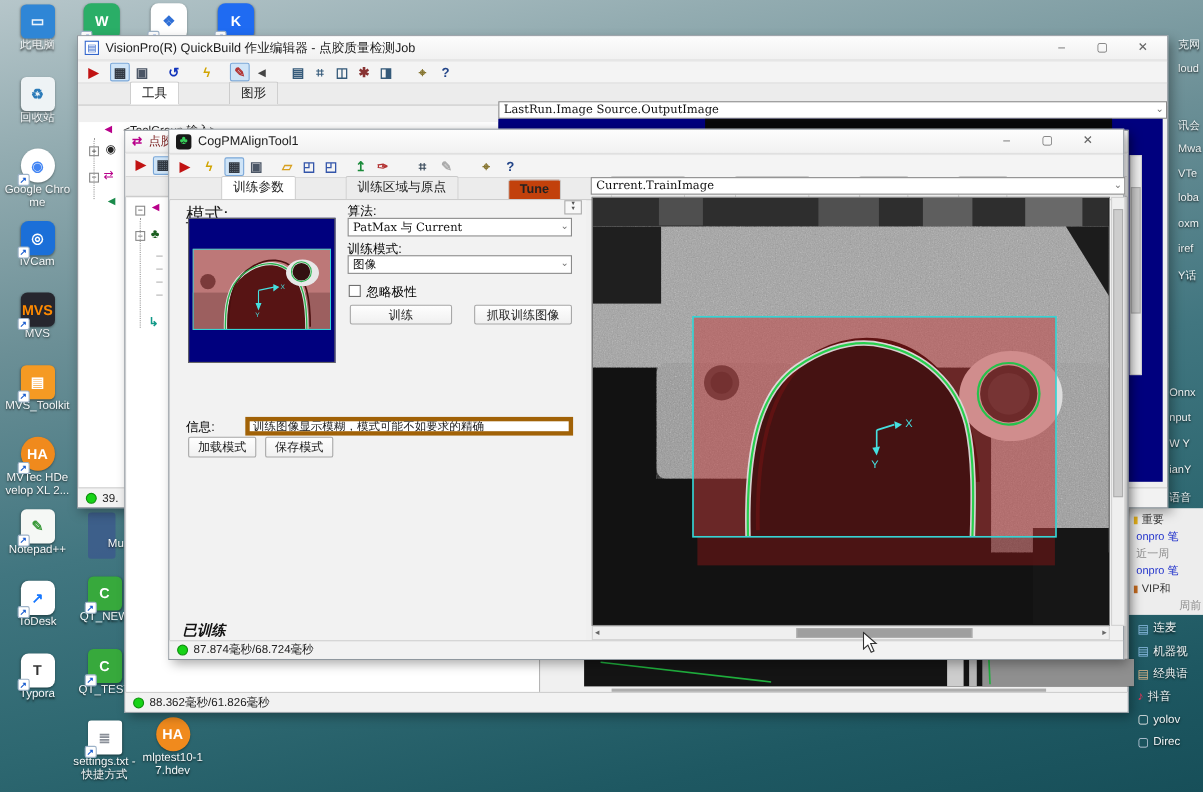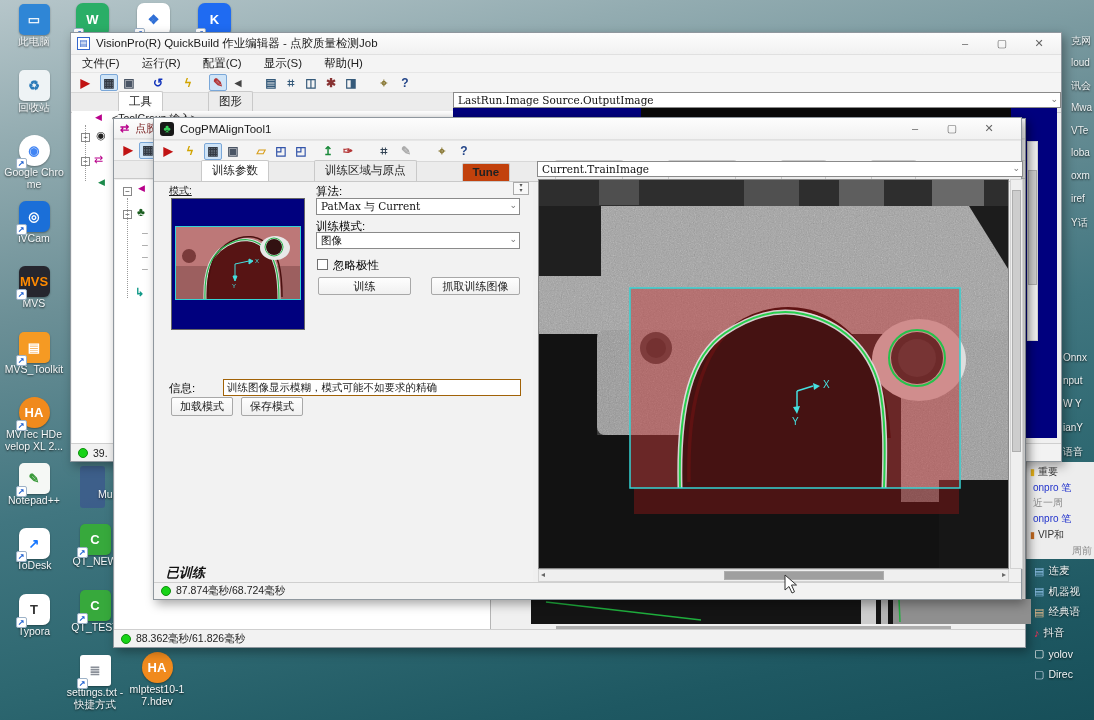--- a/index.html
+++ b/index.html
@@ -202,21 +202,21 @@
       </span>
     </div>
 
   <div style="position:absolute; left:80px; top:466px; width:25px; height:42px; background:#3c5a8c; border-radius:3px; opacity:.85;"></div>
   <div class="dlabel" style="position:absolute; left:98px; top:488px;">Mu...</div>
 
   <div style="position:absolute; left:1071px; top:34px; width:23px; display:flex; flex-direction:column;">
 
   <div class="rlabel" style="height:22.7px;">克网</div>
       <div class="rlabel" style="height:22.7px;">loud</div>
-      <div class="rlabel" style="height:22.7px;">讯会</div>
+      <div class="rlabel" style="height:22.7px;margin-top:28px;">讯会</div>
       <div class="rlabel" style="height:22.7px;">Mwa</div>
       <div class="rlabel" style="height:22.7px;">VTe</div>
       <div class="rlabel" style="height:22.7px;">loba</div>
       <div class="rlabel" style="height:22.7px;">oxm</div>
       <div class="rlabel" style="height:22.7px;">iref</div>
       <div class="rlabel" style="height:22.7px;">Y话</div>
     </div>
   <div style="position:absolute; left:1063px; top:352px; width:31px; display:flex; flex-direction:column;">
 
   <div class="rlabel" style="height:23.2px;">Onnx</div>
@@ -286,28 +286,20 @@
   <div class="win" style="left:70px; top:32px; width:992px; height:430px; z-index:10;">
     <div class="titlebar">
       <span style="width:13px; height:13px; background:#fff; border:1px solid #3366cc; color:#3366cc; font-size:9px; line-height:11px; text-align:center;">▤</span>
       <span class="wtitle">VisionPro(R) QuickBuild 作业编辑器 - 点胶质量检测Job</span>
       <div class="winbtns">
         <span class="winbtn">–</span>
         <span class="winbtn">▢</span>
         <span class="winbtn">✕</span>
       </div>
     </div>
-    <div class="menubar">
-
-    <span class="menuitem">文件(F)</span>
-        <span class="menuitem">运行(R)</span>
-        <span class="menuitem">配置(C)</span>
-        <span class="menuitem">显示(S)</span>
-        <span class="menuitem">帮助(H)</span>
-      </div>
     <div class="toolbar">
 
     <span class="tbtn" style="color: rgb(193, 19, 19); background: transparent; border-color: transparent; margin-left: 0px;">▶</span>
         <span class="tbtn" style="color: rgb(51, 58, 68); background: rgb(207, 228, 247); border-color: rgb(122, 167, 216); margin-left: 4px;">▦</span>
         <span class="tbtn" style="color: rgb(74, 85, 101); background: transparent; border-color: transparent; margin-left: 0px;">▣</span>
         <span class="tbtn" style="color: rgb(17, 51, 187); background: transparent; border-color: transparent; margin-left: 9px;">↺</span>
         <span class="tbtn" style="color: rgb(209, 164, 0); background: transparent; border-color: transparent; margin-left: 10px;">ϟ</span>
         <span class="tbtn" style="color: rgb(179, 51, 51); background: rgb(207, 228, 247); border-color: rgb(122, 167, 216); margin-left: 10px;">✎</span>
         <span class="tbtn" style="color: rgb(68, 68, 68); background: transparent; border-color: transparent; margin-left: 0px;">◄</span>
         <span class="tbtn" style="color: rgb(53, 90, 122); background: transparent; border-color: transparent; margin-left: 13px;">▤</span>
@@ -426,21 +418,21 @@
     <span class="tab" style="background: rgb(255, 255, 255); font-family: Liberation Serif, serif;">训练参数</span>
         <span class="tab" style="background: rgb(236, 236, 236);">训练区域与原点</span>
         <span class="tab" style="background: #c2410c; font-weight: bold;">Tune</span>
         <span class="tab" style="background: rgb(236, 236, 236);">运行参数</span>
         <span class="tab" style="background: rgb(236, 236, 236);">搜索区域</span>
         <span class="tab" style="background: rgb(236, 236, 236);">图形</span>
         <span class="tab" style="background: rgb(236, 236, 236);">结果</span>
       </div>
 
     <div style="position:absolute; left:1px; top:64px; width:378px; height:400px; background:#f2f2f2;">
-      <span style="position:absolute; left:14px; top:2px; font-size:10px; color:#1b1b1b;text-decoration:underline;">模式:</span>
+      <span style="position:absolute; left:14px; top:2px; font-size:17px; color:#1b1b1b;text-decoration:underline;">模式:</span>
       <span style="position:absolute; left:358px; top:0; width:16px; height:13px; border:1px solid #aaa; background:#f8f8f8; font-size:6px;
                    line-height:5px; text-align:center; color:#555;">▾<br>▾</span>
 
       <div style="position:absolute; left:16px; top:16px; width:134px; height:132px; background:#00007e; border:1px solid #666;">
         <svg width="126" height="74" style="position:absolute; left:3px; top:27px;">
           <rect x="0" y="0" width="126" height="74" fill="#bd7878"></rect>
           <rect x="0" y="40" width="126" height="34" fill="#9c5f5f"></rect>
           <circle cx="14" cy="30" r="7" fill="#7a3a3a"></circle>
           <path d="M30,74 C29,44 36,28 52,19 C66,11 80,12 90,22 C100,31 104,46 104,74 Z" fill="#571414"></path>
           <path d="M30,74 C29,44 36,28 52,19 C66,11 80,12 90,22 C100,31 104,46 104,74" fill="none" stroke="#ddd" stroke-width="3"></path>
@@ -473,21 +465,21 @@
       <div class="combo" style="left:161px; top:50px; width:204px; height:17px;">
         <span>图像</span>
         <span class="chev">⌄</span>
       </div>
       <span class="checkbox" style="left:162px; top:77px;"></span>
       <span style="position:absolute; left:178px; top:76px; font-size:11.5px;">忽略极性</span>
       <div class="btn" style="left:163px; top:95px; width:93px; height:18px;">训练</div>
       <div class="btn" style="left:276px; top:95px; width:89px; height:18px;">抓取训练图像</div>
 
       <span style="position:absolute; left:14px; top:199px; font-size:11.5px;">信息:</span>
-      <div style="position:absolute; left:68px; top:197px; width:298px; height:17px; background:#fff; border:1px solid #a16207; font-size:10.5px;
+      <div style="position:absolute; left:68px; top:197px; width:298px; height:17px; background:#fff; border:4px solid #a16207; font-size:10.5px;
                   color:#1b1b1b; display:flex; align-items:center; padding-left:3px; overflow:hidden; white-space:nowrap;">训练图像显示模糊，模式可能不如要求的精确</div>
 
       <span style="position:absolute; left:11px; top:382px; font-size:13px; font-weight:bold; font-style:italic; color:#111;">已训练</span>
     </div>
 
     <div class="combo" style="left:383px; top:43px; width:486px; height:16px;">
       <span>Current.TrainImage</span>
       <span class="chev">⌄</span>
     </div>
 

